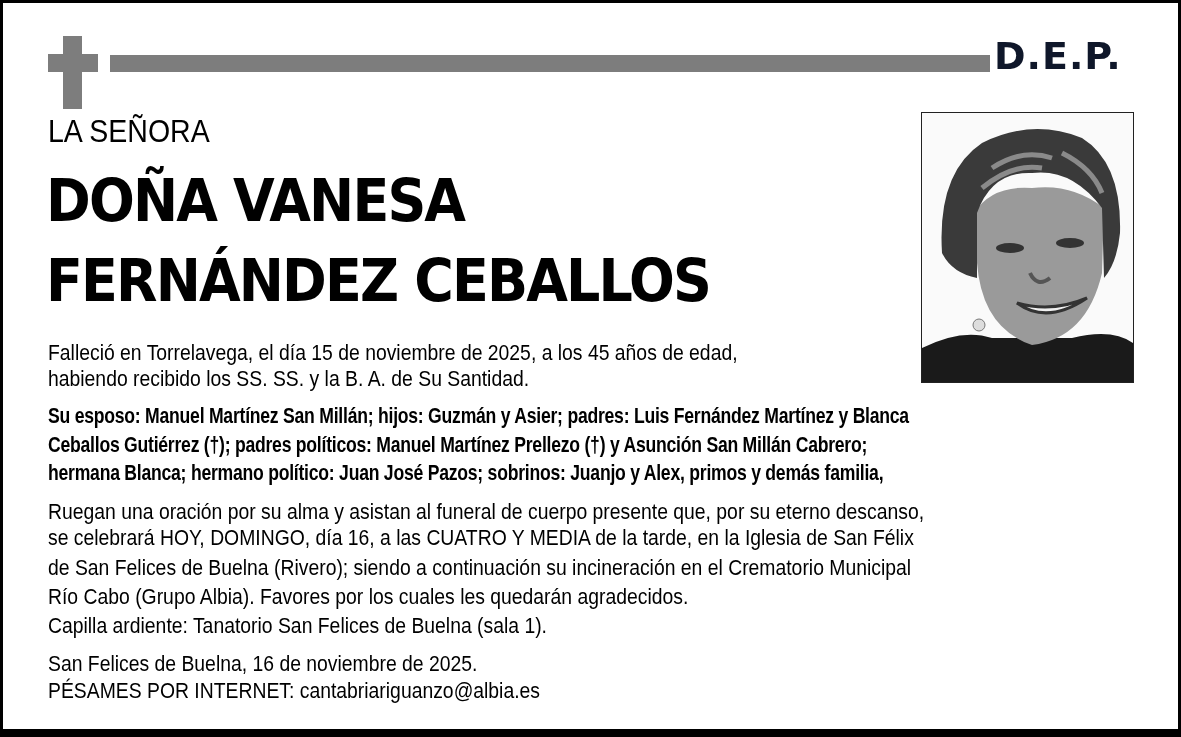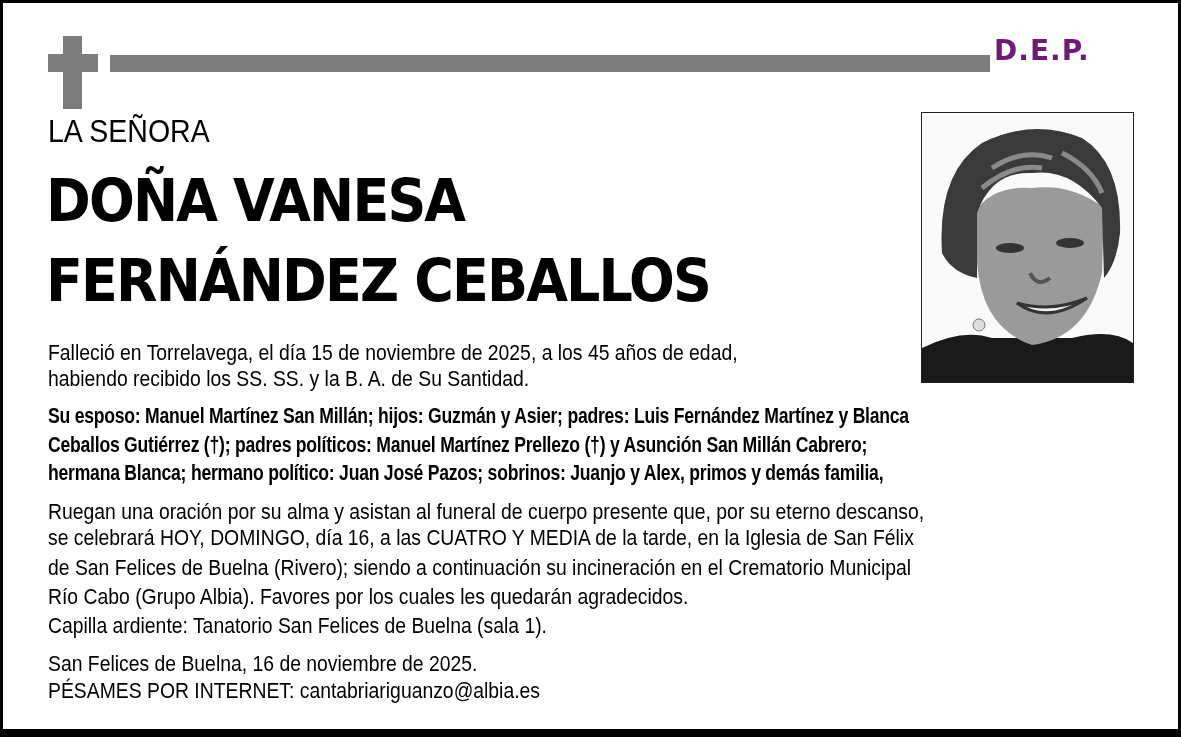--- a/index.html
+++ b/index.html
@@ -9,21 +9,21 @@
     box-sizing: border-box;
     border-top: 3px solid #000; border-left: 3px solid #000; border-right: 3px solid #000;
     border-bottom: 8px solid #000;
     background: #fff;
   }
   .cross-v { position: absolute; left: 63px; top: 36px; width: 19px; height: 73px; background: #7d7d7d; }
   .cross-h { position: absolute; left: 48px; top: 54px; width: 50px; height: 18px; background: #7d7d7d; }
   .rule { position: absolute; left: 110px; top: 55px; width: 880px; height: 17px; background: #7d7d7d; }
   .dep {
     position: absolute; left: 994px; top: 37px; font-family: "DejaVu Sans", sans-serif;
-    font-weight: bold; font-size: 28px; color: #701a75; letter-spacing: 1px; line-height: 1;
+    font-weight: bold; font-size: 38px; color: #0f172a; letter-spacing: 1px; line-height: 1;
   }
   .senora {
     position: absolute; left: 48px; top: 116px; font-family: "Liberation Sans Narrow", "Liberation Sans", sans-serif;
     font-size: 31px; color: #000; line-height: 1; transform: scaleX(0.92); transform-origin: left top;
   }
   .name {
     position: absolute; left: 46px; font-family: "DejaVu Sans", sans-serif; font-weight: bold;
     font-size: 58px; color: #000; line-height: 1; letter-spacing: -2px;
     transform: scaleX(0.93); transform-origin: left top;
   }

